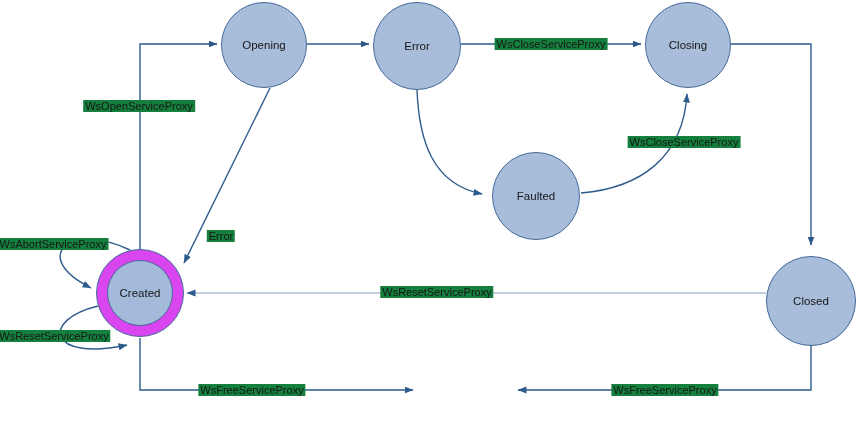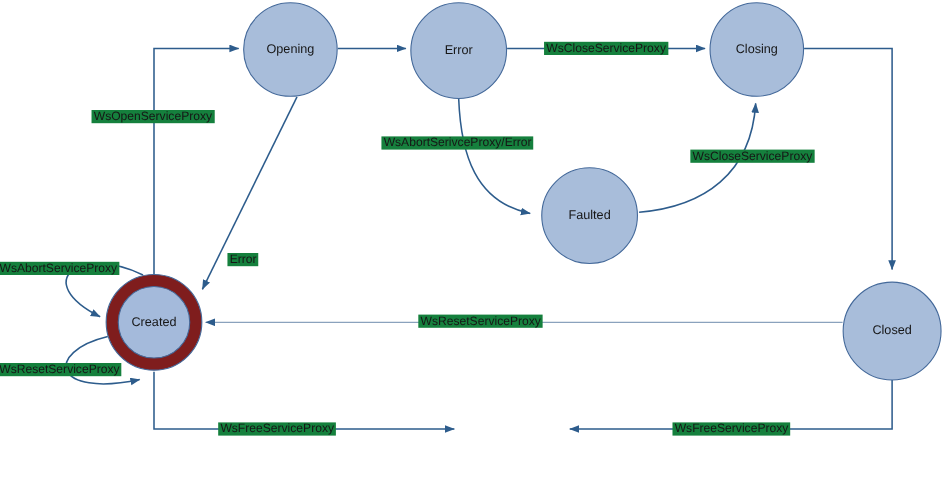--- a/index.html
+++ b/index.html
@@ -28,21 +28,21 @@
   .state {
     position: absolute;
     border-radius: 50%;
     box-sizing: border-box;
     border: 1.4px solid #44699a;
     background: #a8bdda;
     display: flex;
     align-items: center;
     justify-content: center;
   }
-  .state.outer-initial { background: #7f1d1d; }
+  .state.outer-initial { background: #d946ef; }
   .state.outer-final   { background: #5a7dab; }
   .state .inner {
     position: absolute;
     border-radius: 50%;
     box-sizing: border-box;
     border: 1.4px solid #44699a;
     background: #a4badb;
     display: flex;
     align-items: center;
     justify-content: center;
@@ -125,21 +125,20 @@
     <span class="state-label">Closed</span>
   </div>
 
 
   <div class="edge-label" style="left:139px; top:106px;">WsOpenServiceProxy</div>
 
   <div class="edge-label" style="left:551px; top:44px;">WsCloseServiceProxy</div>
 
   <div class="edge-label" style="left:221px; top:192px;margin-top:44px;">Error</div>
 
-  <div class="edge-label" style="left:416px; top:130px;">WsAbortSerivceProxy/Error</div>
 
   <div class="edge-label" style="left:684px; top:142px;">WsCloseServiceProxy</div>
 
   <div class="edge-label" style="left:437px; top:292px;">WsResetServiceProxy</div>
 
   <div class="edge-label" style="left:53px; top:244px;">WsAbortServiceProxy</div>
 
   <div class="edge-label" style="left:54px; top:336px;">WsResetServiceProxy</div>
 
   <div class="edge-label" style="left:252px; top:390px;">WsFreeServiceProxy</div>

